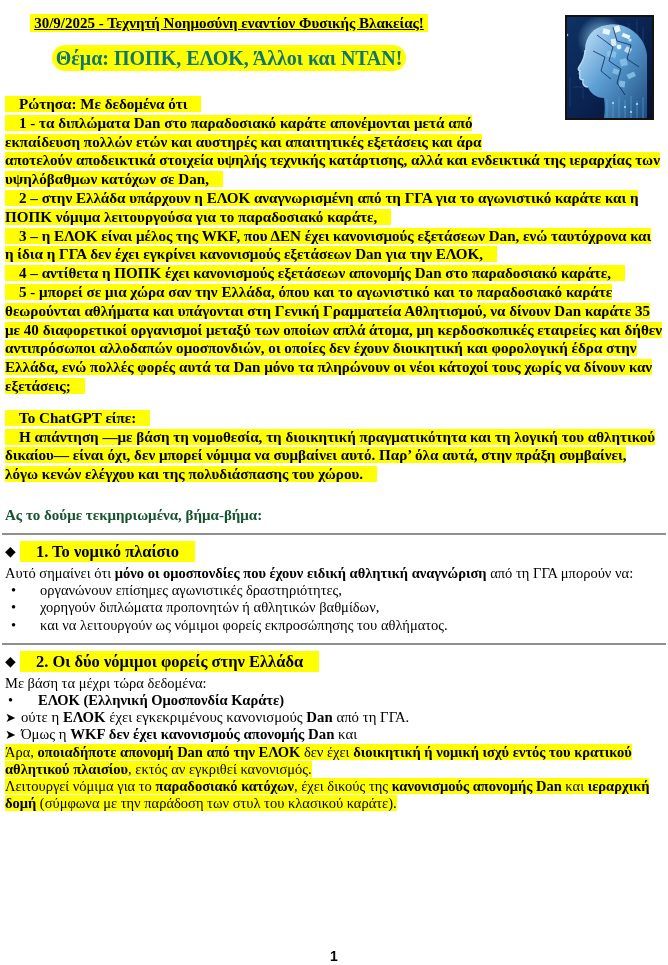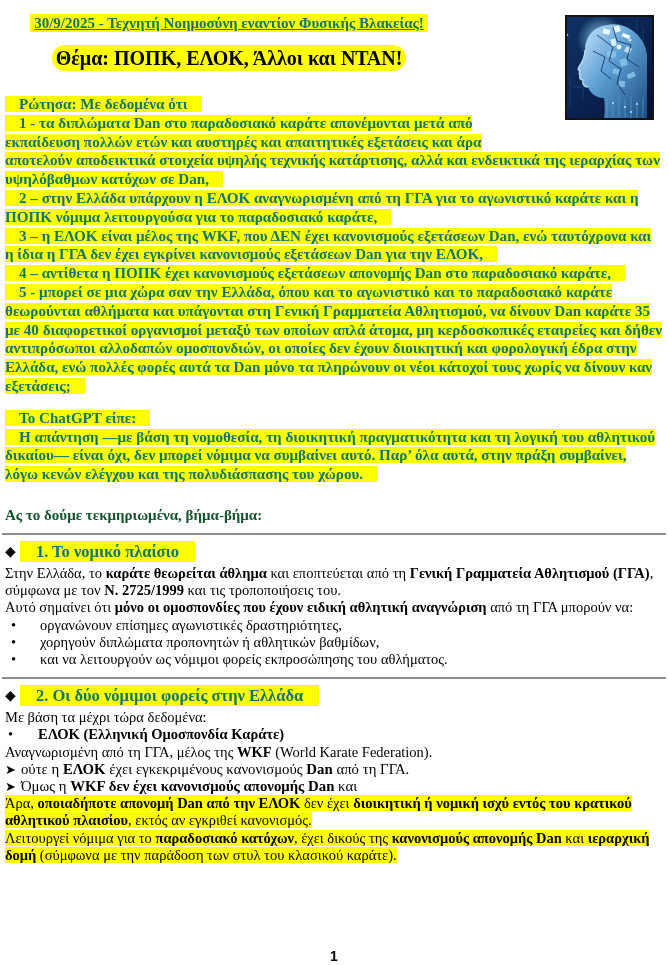--- a/index.html
+++ b/index.html
@@ -1,30 +1,30 @@
 <!DOCTYPE html>
 <html><head>
 <meta charset="utf-8">
 <style>
   html,body { margin:0; padding:0; background:#ffffff; }
   .page {
     position:relative; width:668px; height:965px; background:#ffffff; overflow:hidden;
     font-family:"Liberation Serif","DejaVu Serif",serif; color:#000;
   }
   .hl { background:#ffff00; }
-  .navy { color:#0f766e; }
+  .navy { color:#000000; }
 
   
   .header { padding-top:13px; margin-left:3px; width:452px; text-align:center; }
   .date-line span {
     font-size:15px; font-weight:bold; text-decoration:underline;
     padding:1px 4px; line-height:20px;
   }
   .title-line { margin-top:12px; }
-  .title-line span { font-size:20px; font-weight:bold; color:#000000; padding:2px 4px; line-height:26px;border-radius:13px; }
+  .title-line span { font-size:20px; font-weight:bold; color:#0f766e; padding:2px 4px; line-height:26px;border-radius:13px; }
 
   .ai-image { position:absolute; top:15px; left:565px; width:89px; height:105px; margin:0; }
   .ai-image svg { display:block; border:2px solid #15120f; }
 
   
   .question, .answer {
     margin:24px 6px 0 5px; font-size:15.1px; line-height:18.8px; font-weight:bold;
   }
   .answer { margin-top:13px; }
   .q-float { float:right; width:124px; height:39px; }
@@ -159,40 +159,38 @@
     <div class="qline"><span class="hl">Η απάντηση —με βάση τη νομοθεσία, τη διοικητική πραγματικότητα και τη λογική του αθλητικού δικαίου— είναι όχι, δεν μπορεί νόμιμα να συμβαίνει αυτό. Παρ’ όλα αυτά, στην πράξη συμβαίνει, λόγω κενών ελέγχου και της πολυδιάσπασης του χώρου.</span></div>
   </section>
 
   <p class="transition">Ας το δούμε τεκμηριωμένα, βήμα-βήμα:</p>
 
   <div class="rule"></div>
 
   <section>
     <h2 class="sec-h"><span class="diamond">◆</span> <span class="hl navy">1. Το νομικό πλαίσιο</span></h2>
     <div class="sec-body">
-      <p><span>Στην Ελλάδα, το </span><b>καράτε θεωρείται άθλημα</b><span> και εποπτεύεται από τη </span><b>Γενική Γραμματεία Αθλητισμού (ΓΓΑ)</b><span>, σύμφωνα με τον </span><b>Ν. 2725/1999</b><span> και τις τροποποιήσεις του.</span></p>
       <p><span>Αυτό σημαίνει ότι </span><b>μόνο οι ομοσπονδίες που έχουν ειδική αθλητική αναγνώριση</b><span> από τη ΓΓΑ μπορούν να:</span></p>
       <ul class="plain">
         <li><span class="li-dot">•</span><span>οργανώνουν επίσημες αγωνιστικές δραστηριότητες,</span></li>
         <li><span class="li-dot">•</span><span>χορηγούν διπλώματα προπονητών ή αθλητικών βαθμίδων,</span></li>
         <li><span class="li-dot">•</span><span>και να λειτουργούν ως νόμιμοι φορείς εκπροσώπησης του αθλήματος.</span></li>
       </ul>
     </div>
   </section>
 
   <div class="rule"></div>
 
   <section>
     <h2 class="sec-h"><span class="diamond">◆</span> <span class="hl navy">2. Οι δύο νόμιμοι φορείς στην Ελλάδα</span></h2>
     <div class="sec-body">
       <p>Με βάση τα μέχρι τώρα δεδομένα:</p>
       <div class="bullet-line">
         <span class="dot-cell">•</span><b>ΕΛΟΚ (Ελληνική Ομοσπονδία Καράτε)</b>
       </div>
-      <p><span>Αναγνωρισμένη από τη ΓΓΑ, μέλος της </span><b>WKF</b><span> (World Karate Federation).</span></p>
       <p class="arrow-line"><span class="arrow-glyph">➤</span><span><span>ούτε η </span><b>ΕΛΟΚ</b><span> έχει εγκεκριμένους κανονισμούς </span><b>Dan</b><span> από τη ΓΓΑ.</span></span></p>
       <p class="arrow-line"><span class="arrow-glyph">➤</span><span><span>Όμως η </span><b>WKF δεν έχει κανονισμούς απονομής Dan</b><span> και</span></span></p>
       <p class="spaced"><span class="hl"><span>Άρα, </span><b>οποιαδήποτε απονομή Dan από την ΕΛΟΚ</b><span> δεν έχει </span><b>διοικητική ή νομική ισχύ εντός του κρατικού αθλητικού πλαισίου</b><span>, εκτός αν εγκριθεί κανονισμός.</span></span></p>
       <p><span class="hl"><span>Λειτουργεί νόμιμα για το </span><b>παραδοσιακό κατόχων</b><span>, έχει δικούς της </span><b>κανονισμούς απονομής Dan</b><span> και </span><b>ιεραρχική δομή</b><span> (σύμφωνα με την παράδοση των στυλ του κλασικού καράτε).</span></span></p>
     </div>
   </section>
 
   <div class="page-num">1</div>
 
 </div>

